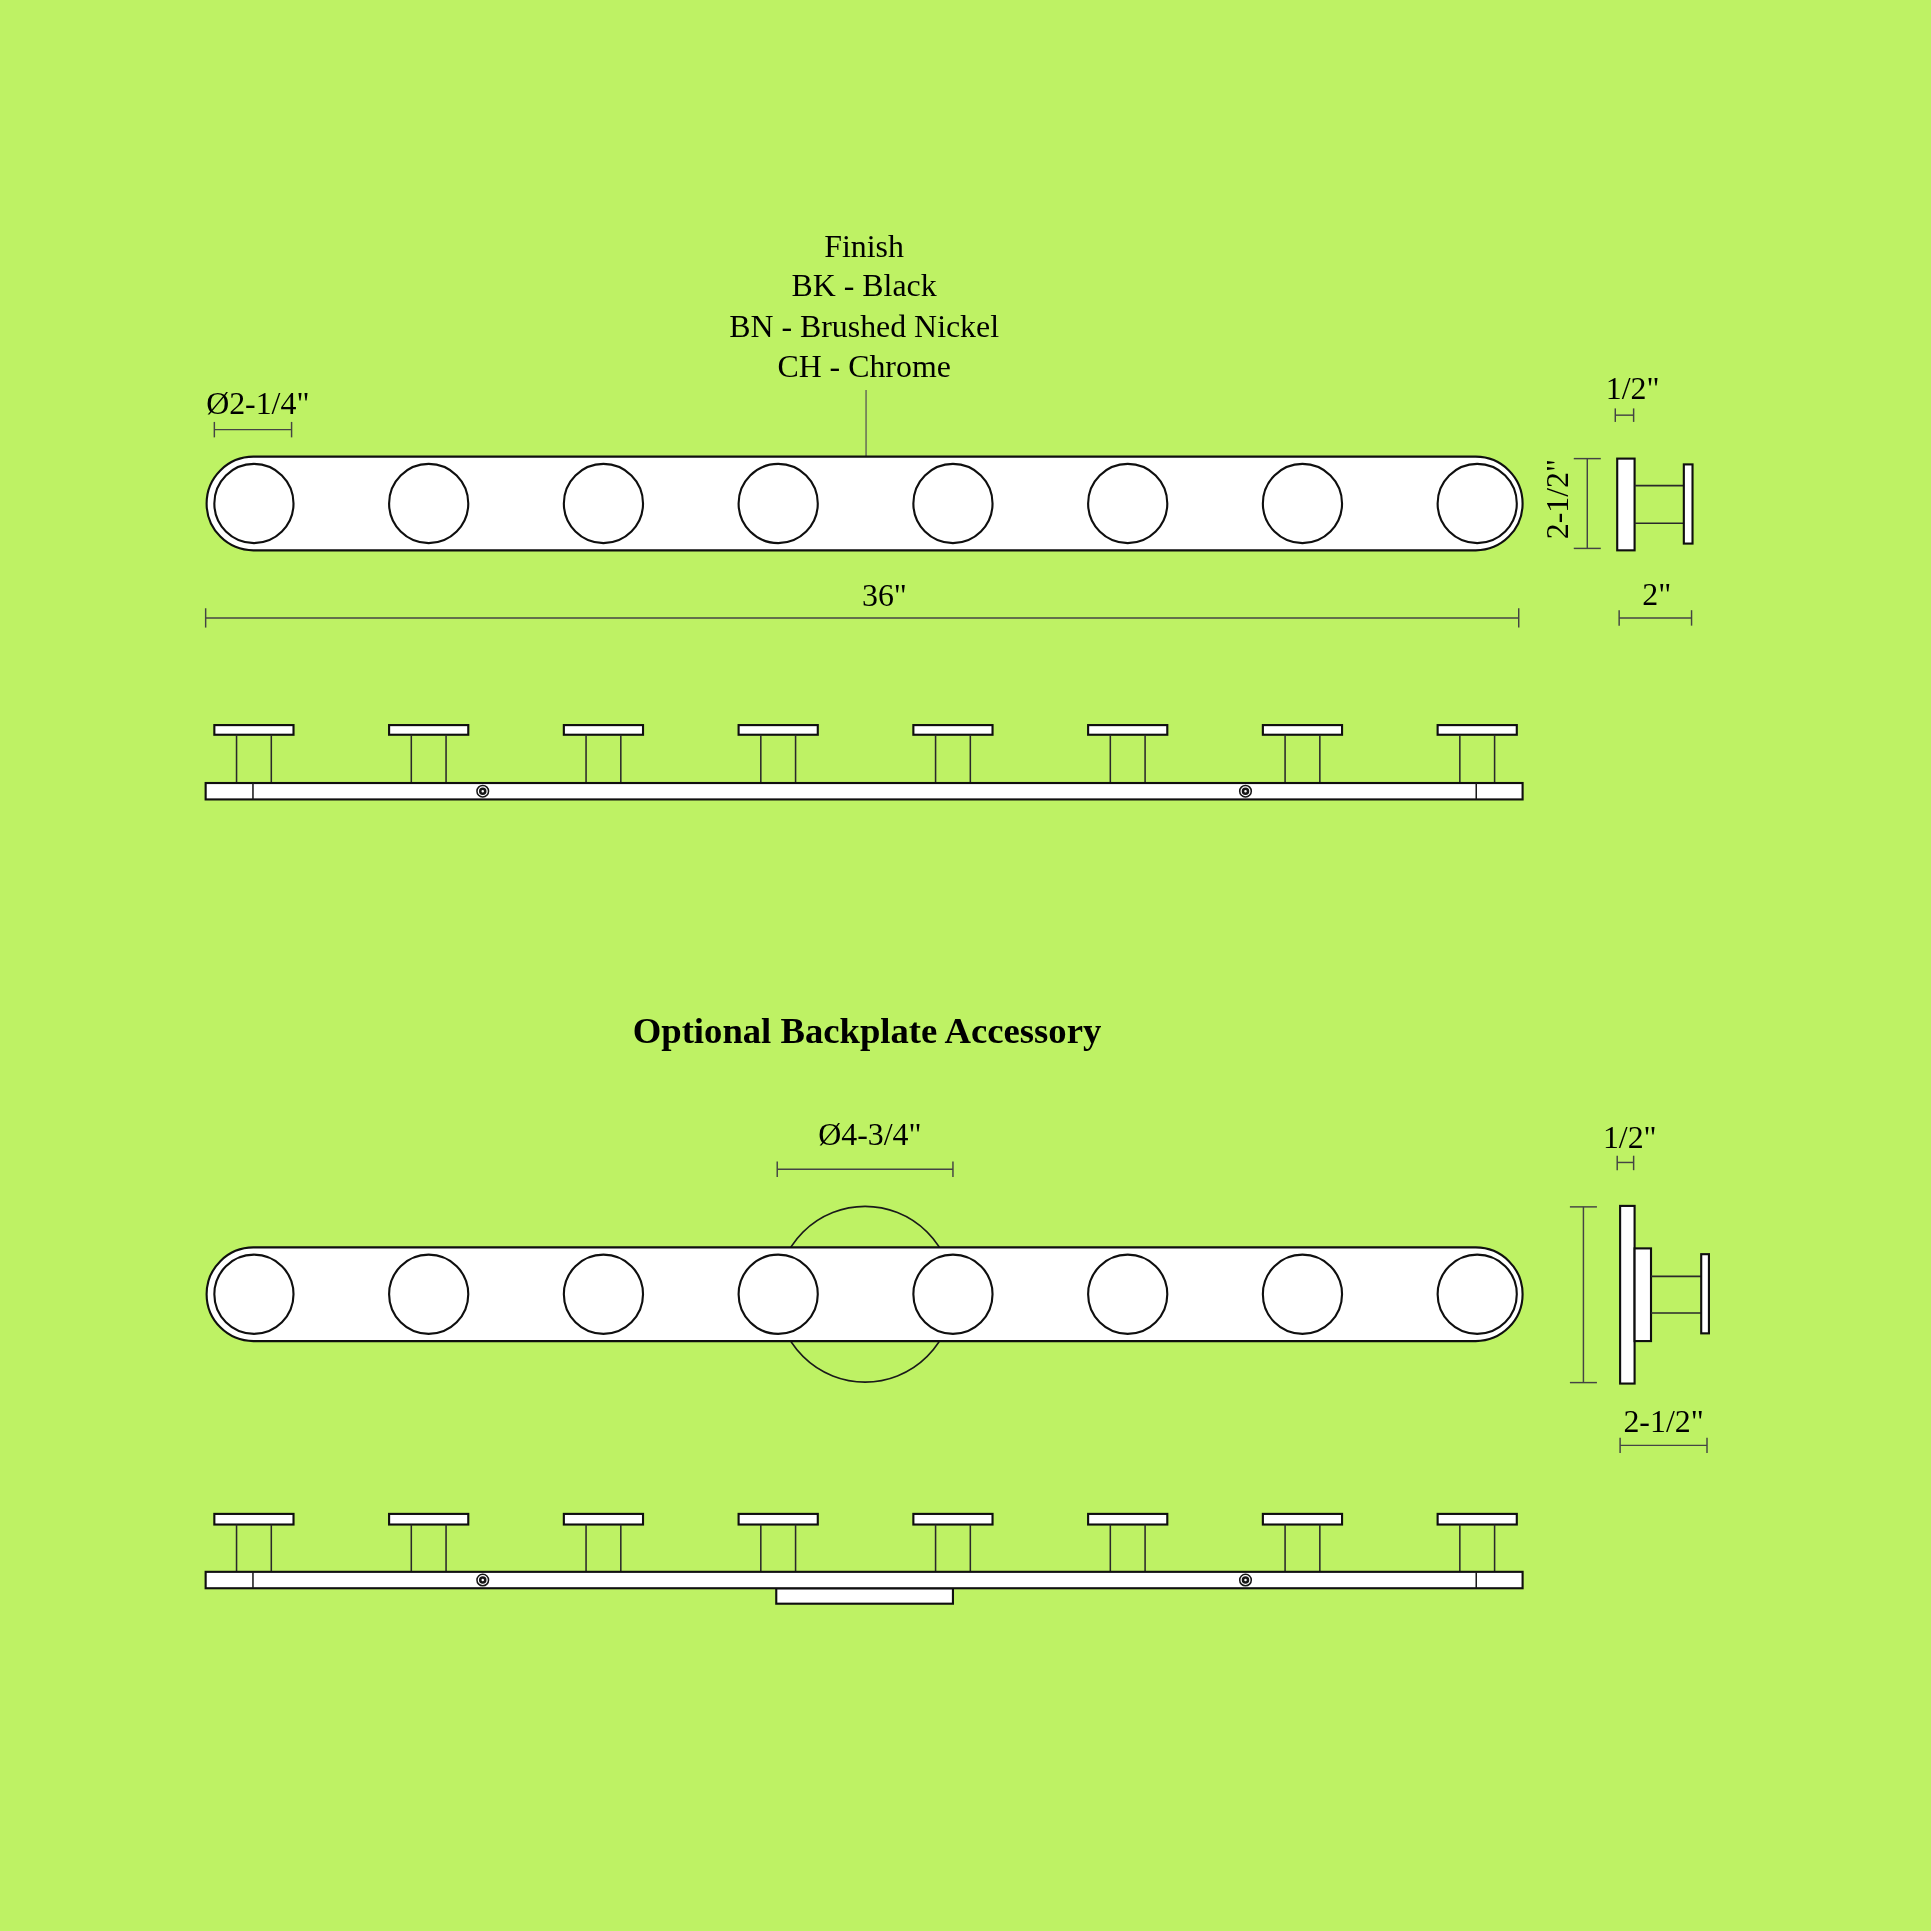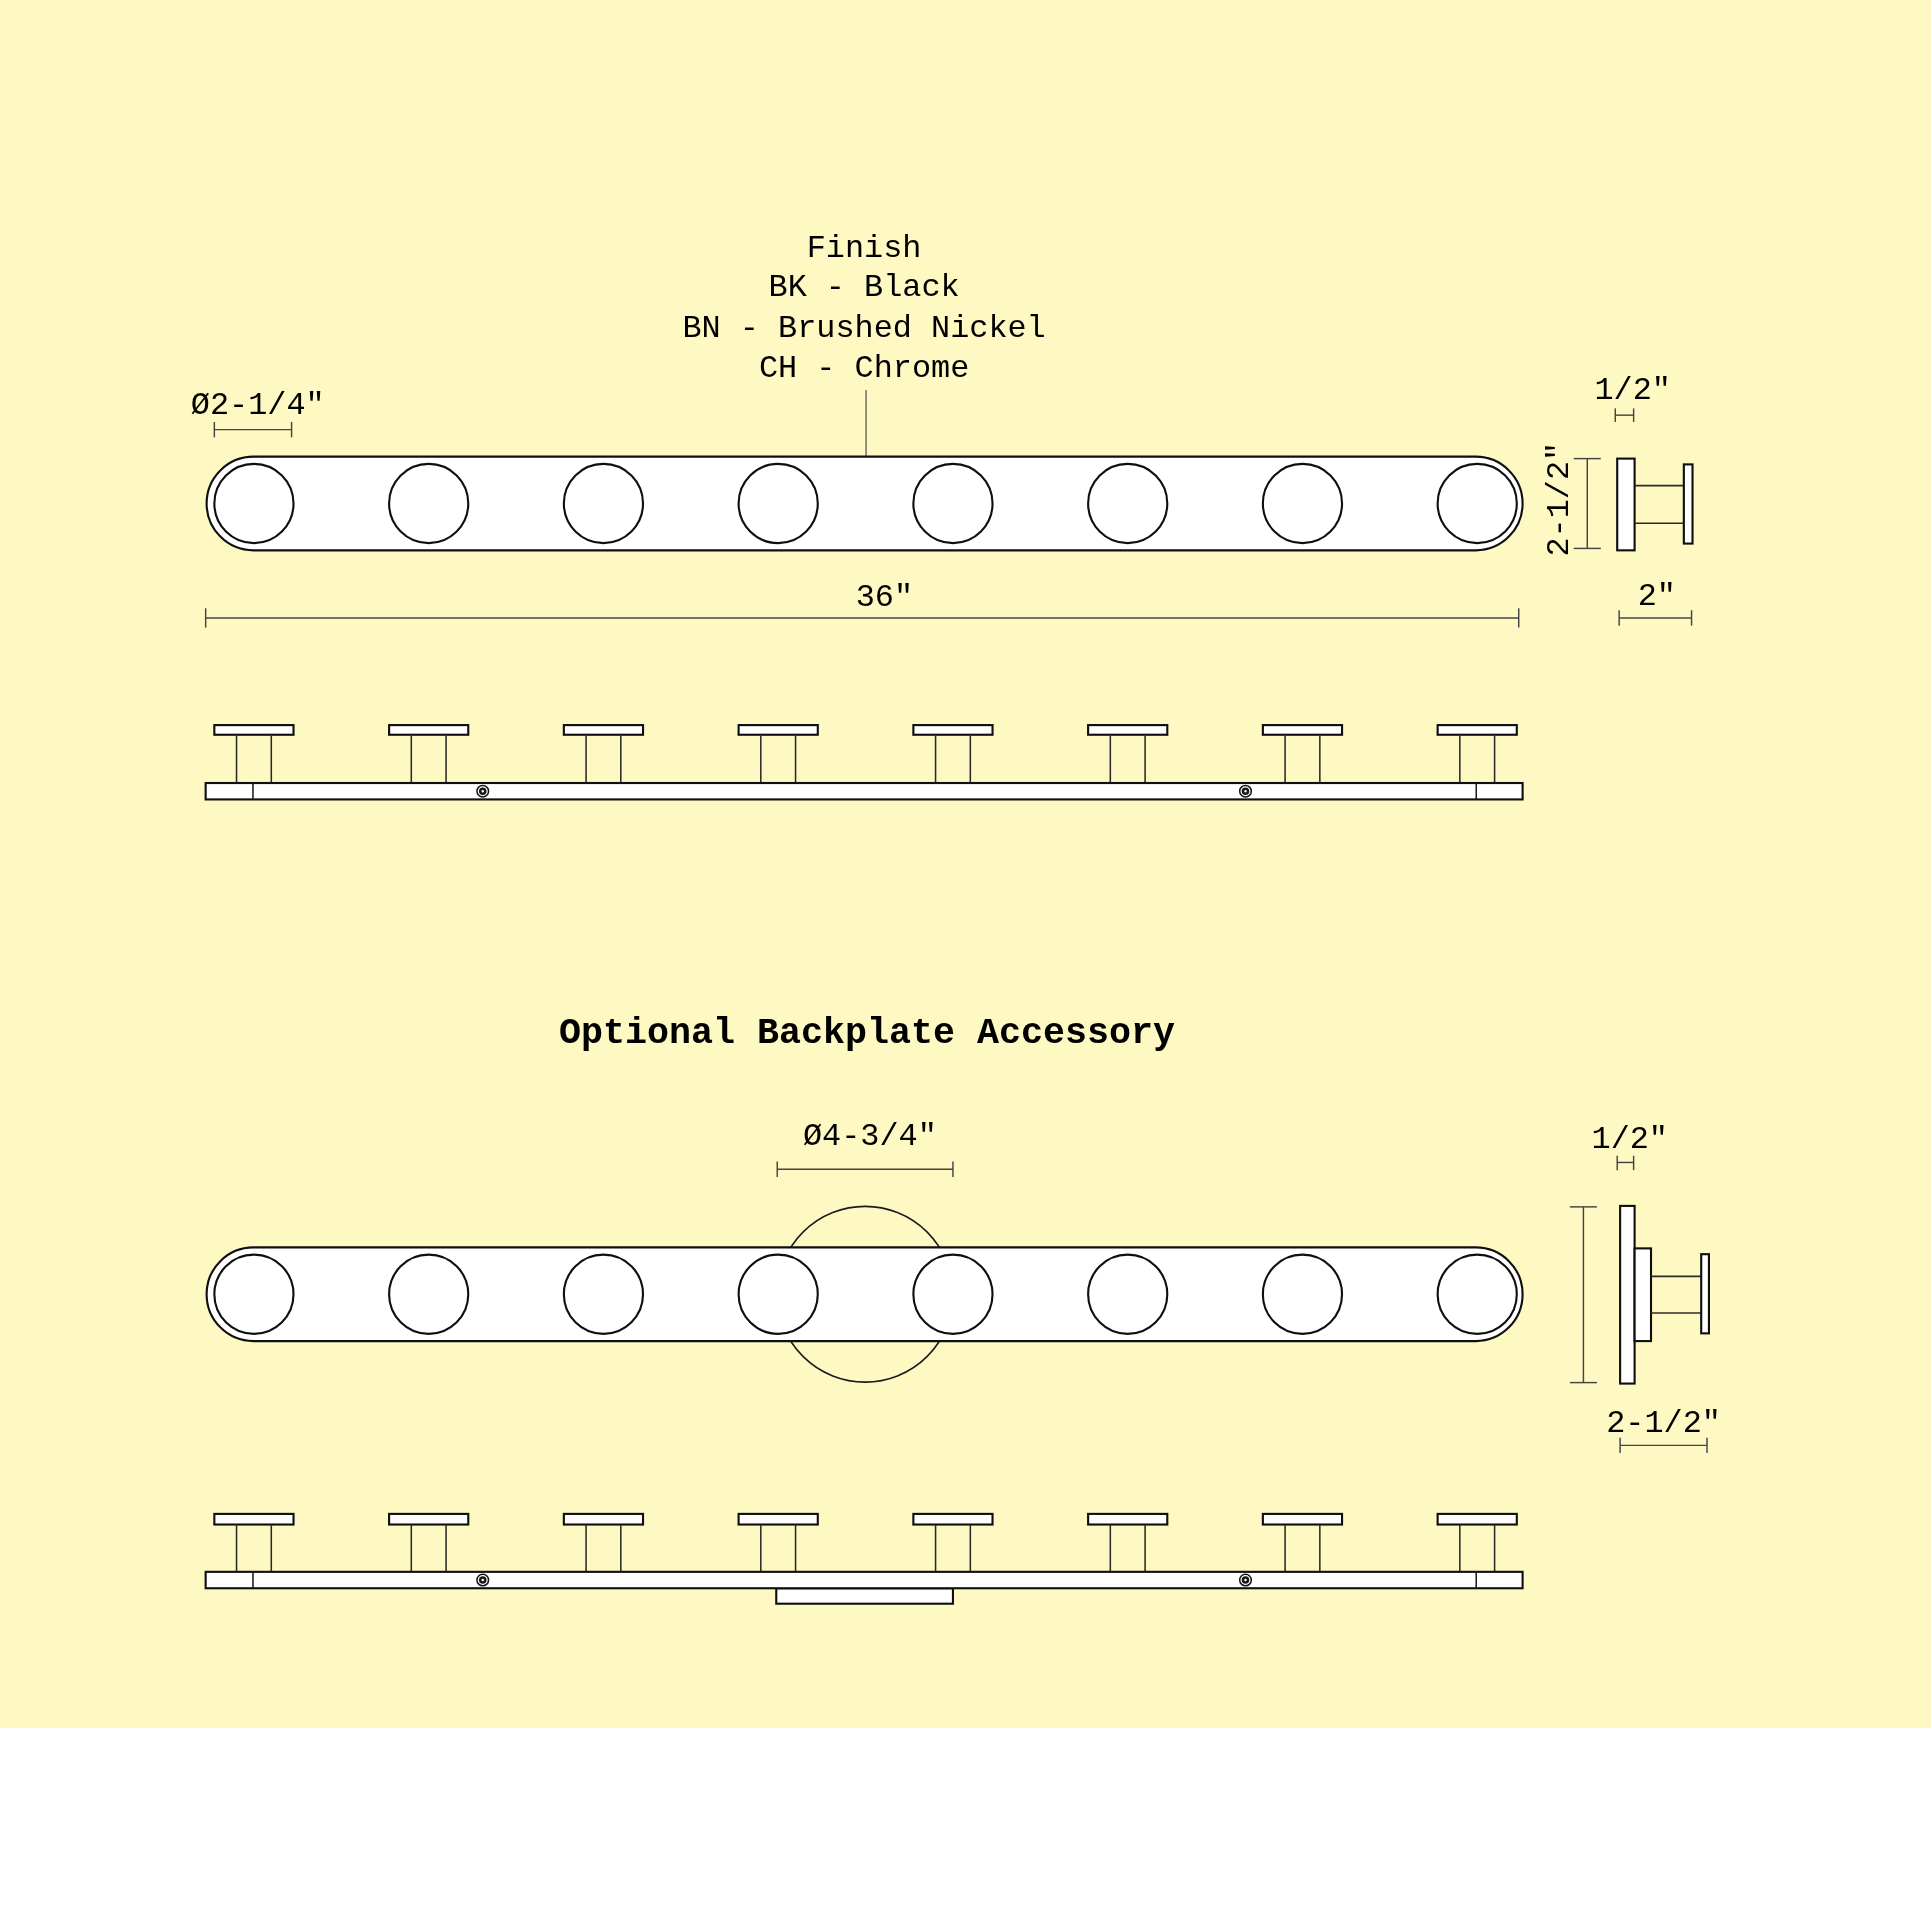--- a/index.html
+++ b/index.html
@@ -1,17 +1,17 @@
 <!DOCTYPE html>
 <html><head>
 <meta charset="utf-8">
 <style>
   html,body{margin:0;padding:0;background:#ffffff;}
-  .page{position:relative;width:1931px;height:1728px;background:#fef9c3;
-        font-family:Liberation Mono, monospace;}
+  .page{position:relative;width:1931px;height:1931px;background:#bef264;
+        font-family:Liberation Serif, serif;}
   svg{display:block;width:1931px;height:1931px;}
   
   .shape{fill:#ffffff;stroke:#0f0f0f;stroke-width:2.2;}
   .shape-n{fill:none;stroke:#0f0f0f;stroke-width:2.2;}
   .thin{fill:none;stroke:#1a1a1a;stroke-width:1.6;}
   .stem{stroke:#2a2a2a;stroke-width:1.6;}
   
   .dim{stroke:#444444;stroke-width:1.5;fill:none;}
   .leader{stroke:#555555;stroke-width:1.3;fill:none;}
   .leader-dot{fill:#ffffff;stroke:#333333;stroke-width:1.6;}

